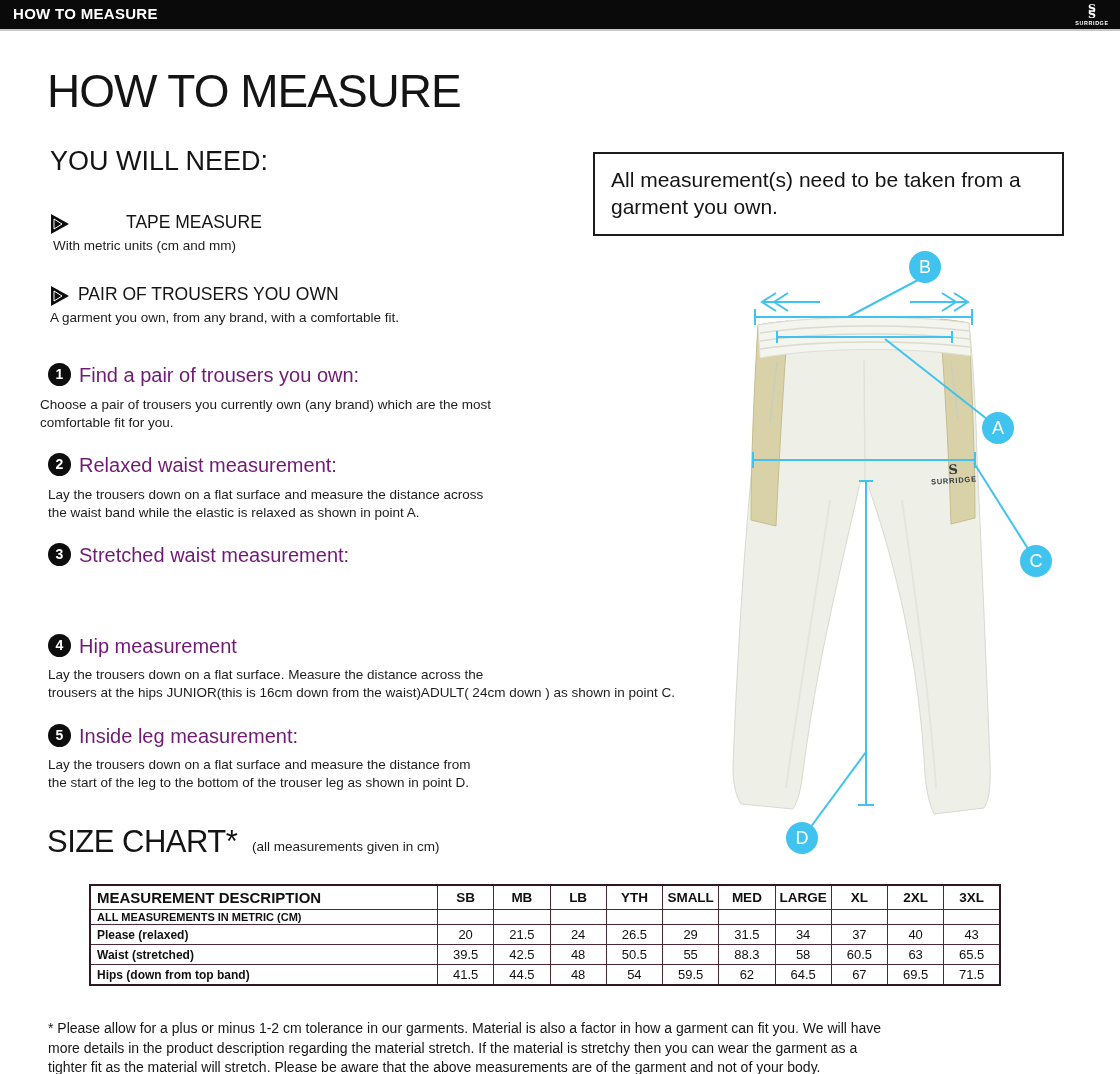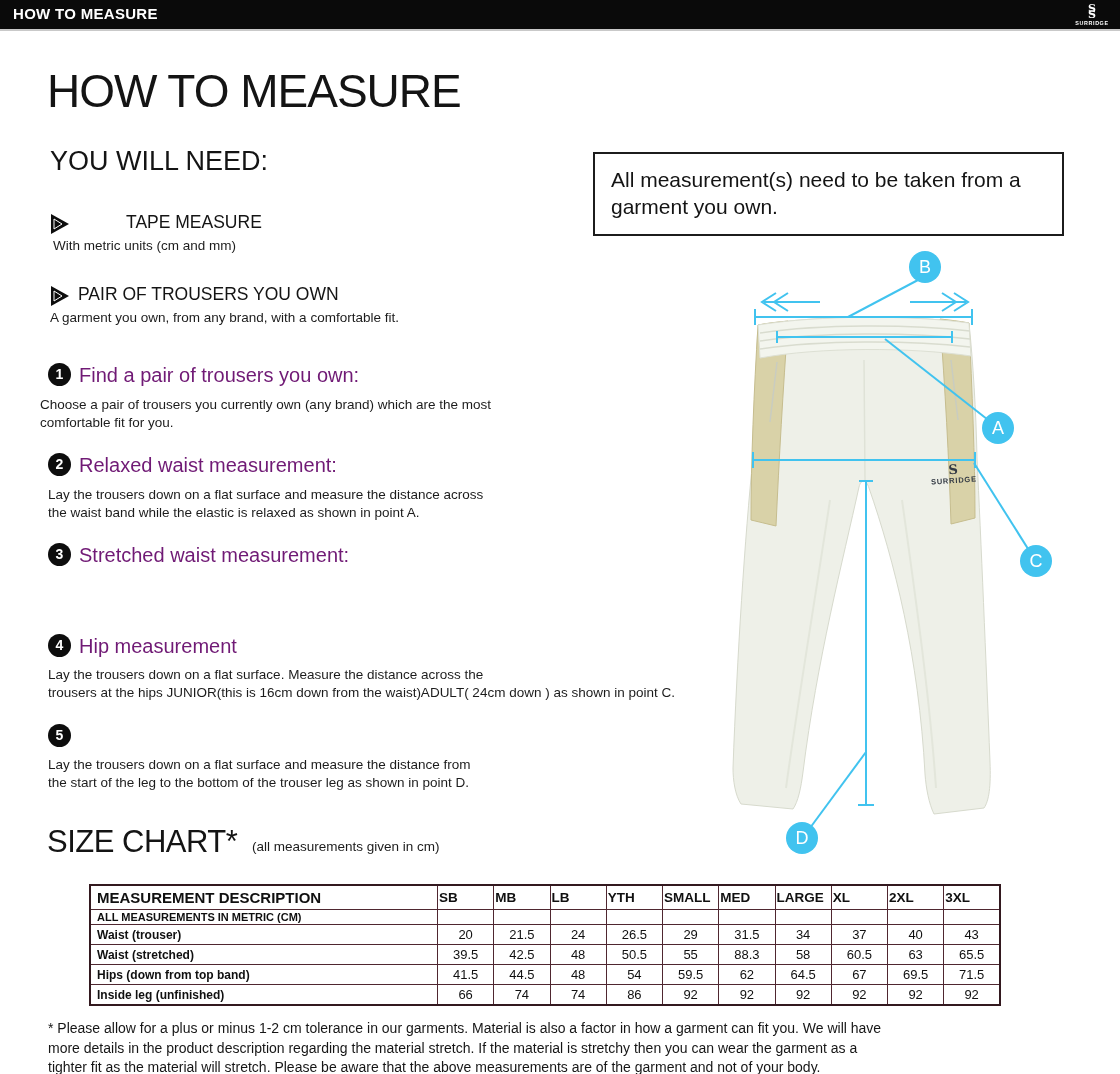--- a/index.html
+++ b/index.html
@@ -25,21 +25,21 @@
   
   .note-box{position:absolute;left:593px;top:152px;width:435px;height:56px;border:2px solid #1c1c1c;
             padding:12px 16px;font-size:21px;line-height:27px;color:#141414;}
   
   .chart-heading{position:absolute;left:47px;top:824px;font-size:31px;letter-spacing:-.5px;color:#141414;}
   .chart-subheading{position:absolute;left:252px;top:839px;font-size:13.5px;color:#1c1c1c;}
   table.size-table{position:absolute;left:44px;top:884px;width:912px;border-collapse:collapse;
                    table-layout:fixed;border:2px solid #33191f;margin-left:45px;}
   table.size-table th,table.size-table td{border:1px solid #4f2730;color:#101010;overflow:hidden;}
   table.size-table th.desc{width:334px;text-align:left;font-size:15px;padding:2px 6px;height:19px;}
-  table.size-table th.val{font-size:13.5px;text-align:left;height:19px;}
+  table.size-table th.val{font-size:13.5px;text-align:center;height:19px;}
   table.size-table tr.metric-row td{height:12px;font-size:11px;font-weight:bold;padding:1px 6px;}
   table.size-table td.desc{font-size:12px;font-weight:bold;text-align:left;padding:2px 6px;height:15px;}
   table.size-table td.val{font-size:13px;text-align:center;height:15px;}
   
   .footnote{position:absolute;left:48px;top:1019px;font-size:14px;line-height:19.5px;color:#161616;}
   .footnote div{white-space:nowrap;}
   
   .diagram{position:absolute;left:680px;top:230px;width:430px;height:650px;}
 </style>
 </head>
@@ -86,20 +86,21 @@
 
   <div class="step-badge" style="left:48px;top:543px;">3</div>
   <div class="step-title" style="left:79px;top:544px;">Stretched waist measurement:</div>
 
   <div class="step-badge" style="left:48px;top:634px;">4</div>
   <div class="step-title" style="left:79px;top:635px;">Hip measurement</div>
   <div class="step-body" style="left:48px;top:666px;">Lay the trousers down on a flat surface. Measure the distance across the
 trousers at the hips JUNIOR(this is 16cm down from the waist)ADULT( 24cm down ) as shown in point C.</div>
 
   <div class="step-badge" style="left:48px;top:724px;">5</div>
+  <div class="step-title" style="left:79px;top:725px;">Inside leg measurement:</div>
   <div class="step-body" style="left:48px;top:756px;">Lay the trousers down on a flat surface and measure the distance from
 the start of the leg to the bottom of the trouser leg as shown in point D.</div>
 
   <div class="note-box">All measurement(s) need to be taken from a garment you own.</div>
 
   <svg class="diagram" viewBox="0 0 430 650">
 
     <path d="M78,95 C140,85 230,85 289,93
          C293,132 296,180 297,228
          C301,310 306,430 310,532
@@ -203,21 +204,21 @@
           <td></td>
           <td></td>
           <td></td>
           <td></td>
           <td></td>
           <td></td>
           <td></td>
           <td></td>
         </tr>
         <tr>
-          <td class="desc">Waist (trouser)</td>
+          <td class="desc">Please (relaxed)</td>
           <td class="val">20</td>
           <td class="val">21.5</td>
           <td class="val">24</td>
           <td class="val">26.5</td>
           <td class="val">29</td>
           <td class="val">31.5</td>
           <td class="val">34</td>
           <td class="val">37</td>
           <td class="val">40</td>
           <td class="val">43</td>
@@ -241,33 +242,20 @@
           <td class="val">44.5</td>
           <td class="val">48</td>
           <td class="val">54</td>
           <td class="val">59.5</td>
           <td class="val">62</td>
           <td class="val">64.5</td>
           <td class="val">67</td>
           <td class="val">69.5</td>
           <td class="val">71.5</td>
         </tr>
-        <tr>
-          <td class="desc">Inside leg (unfinished)</td>
-          <td class="val">66</td>
-          <td class="val">74</td>
-          <td class="val">74</td>
-          <td class="val">86</td>
-          <td class="val">92</td>
-          <td class="val">92</td>
-          <td class="val">92</td>
-          <td class="val">92</td>
-          <td class="val">92</td>
-          <td class="val">92</td>
-        </tr>
       </tbody>
   </table>
 
   <div class="footnote">
     <div>* Please allow for a plus or minus 1-2 cm tolerance in our garments. Material is also a factor in how a garment can fit you. We will have</div>
     <div>more details in the product description regarding the material stretch.  If the material is stretchy then you can wear the garment as a</div>
     <div>tighter fit as the material will stretch.  Please be aware that the above measurements are of the garment and not of your body.</div>
   </div>
 
 </div>

